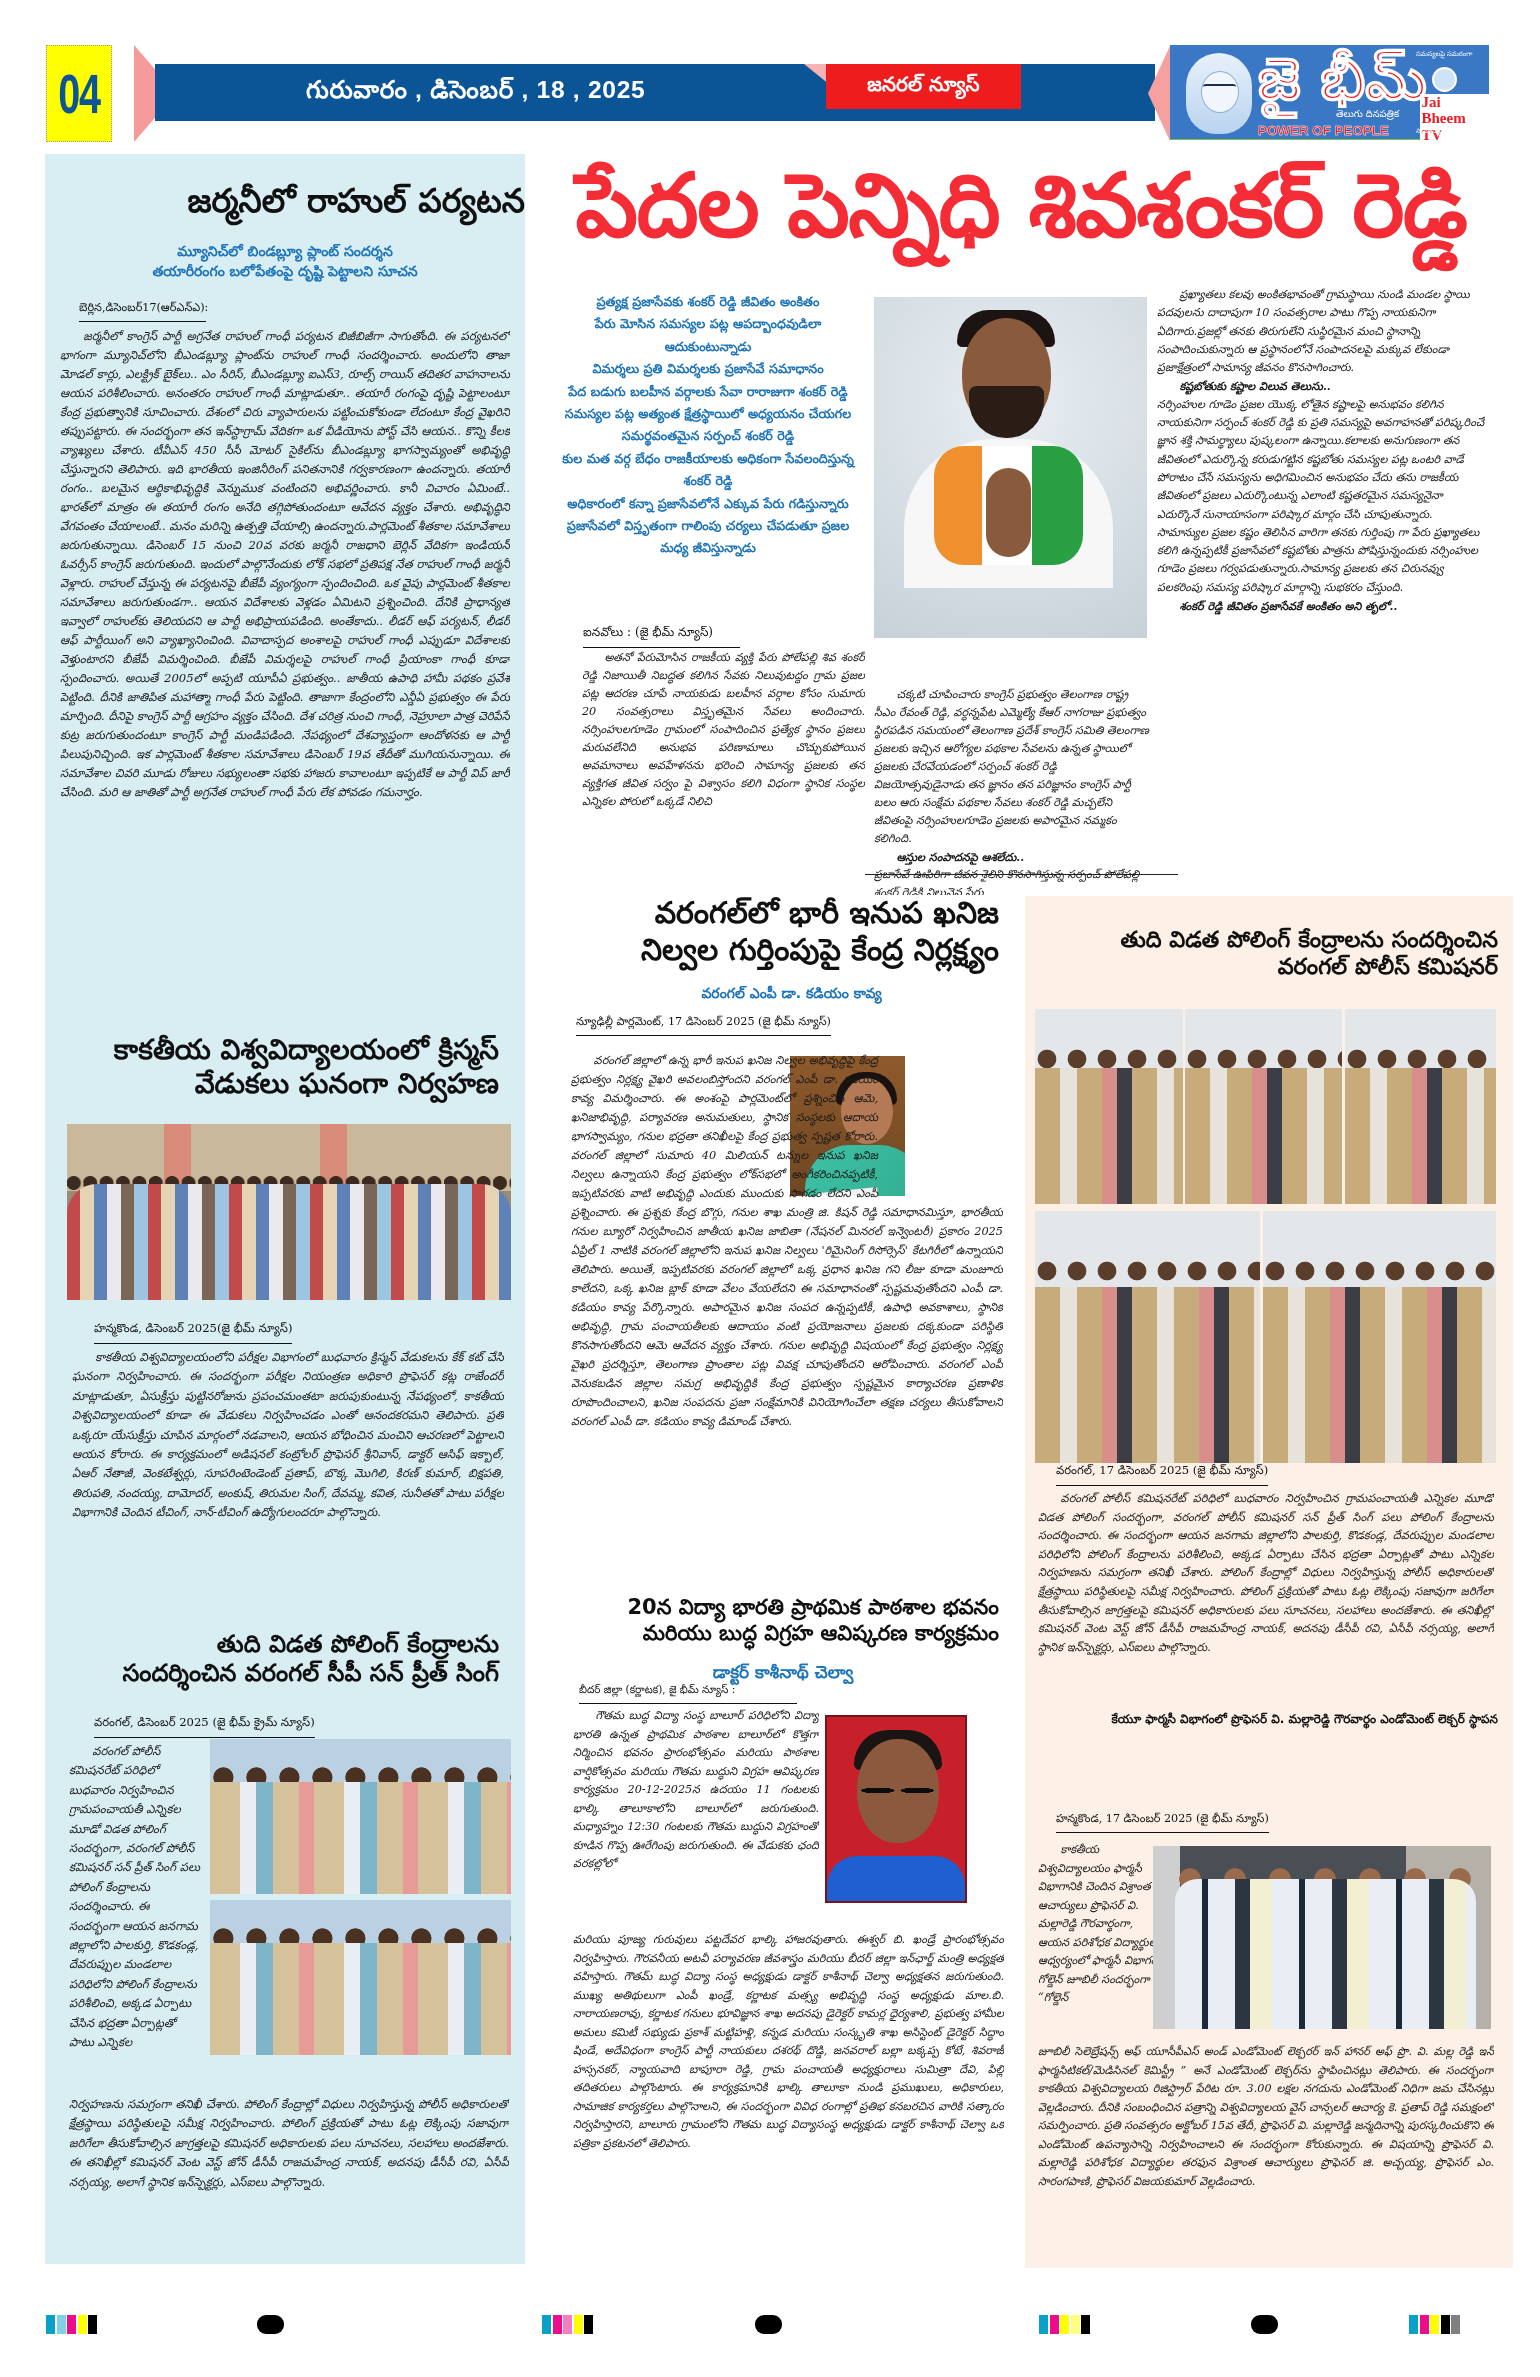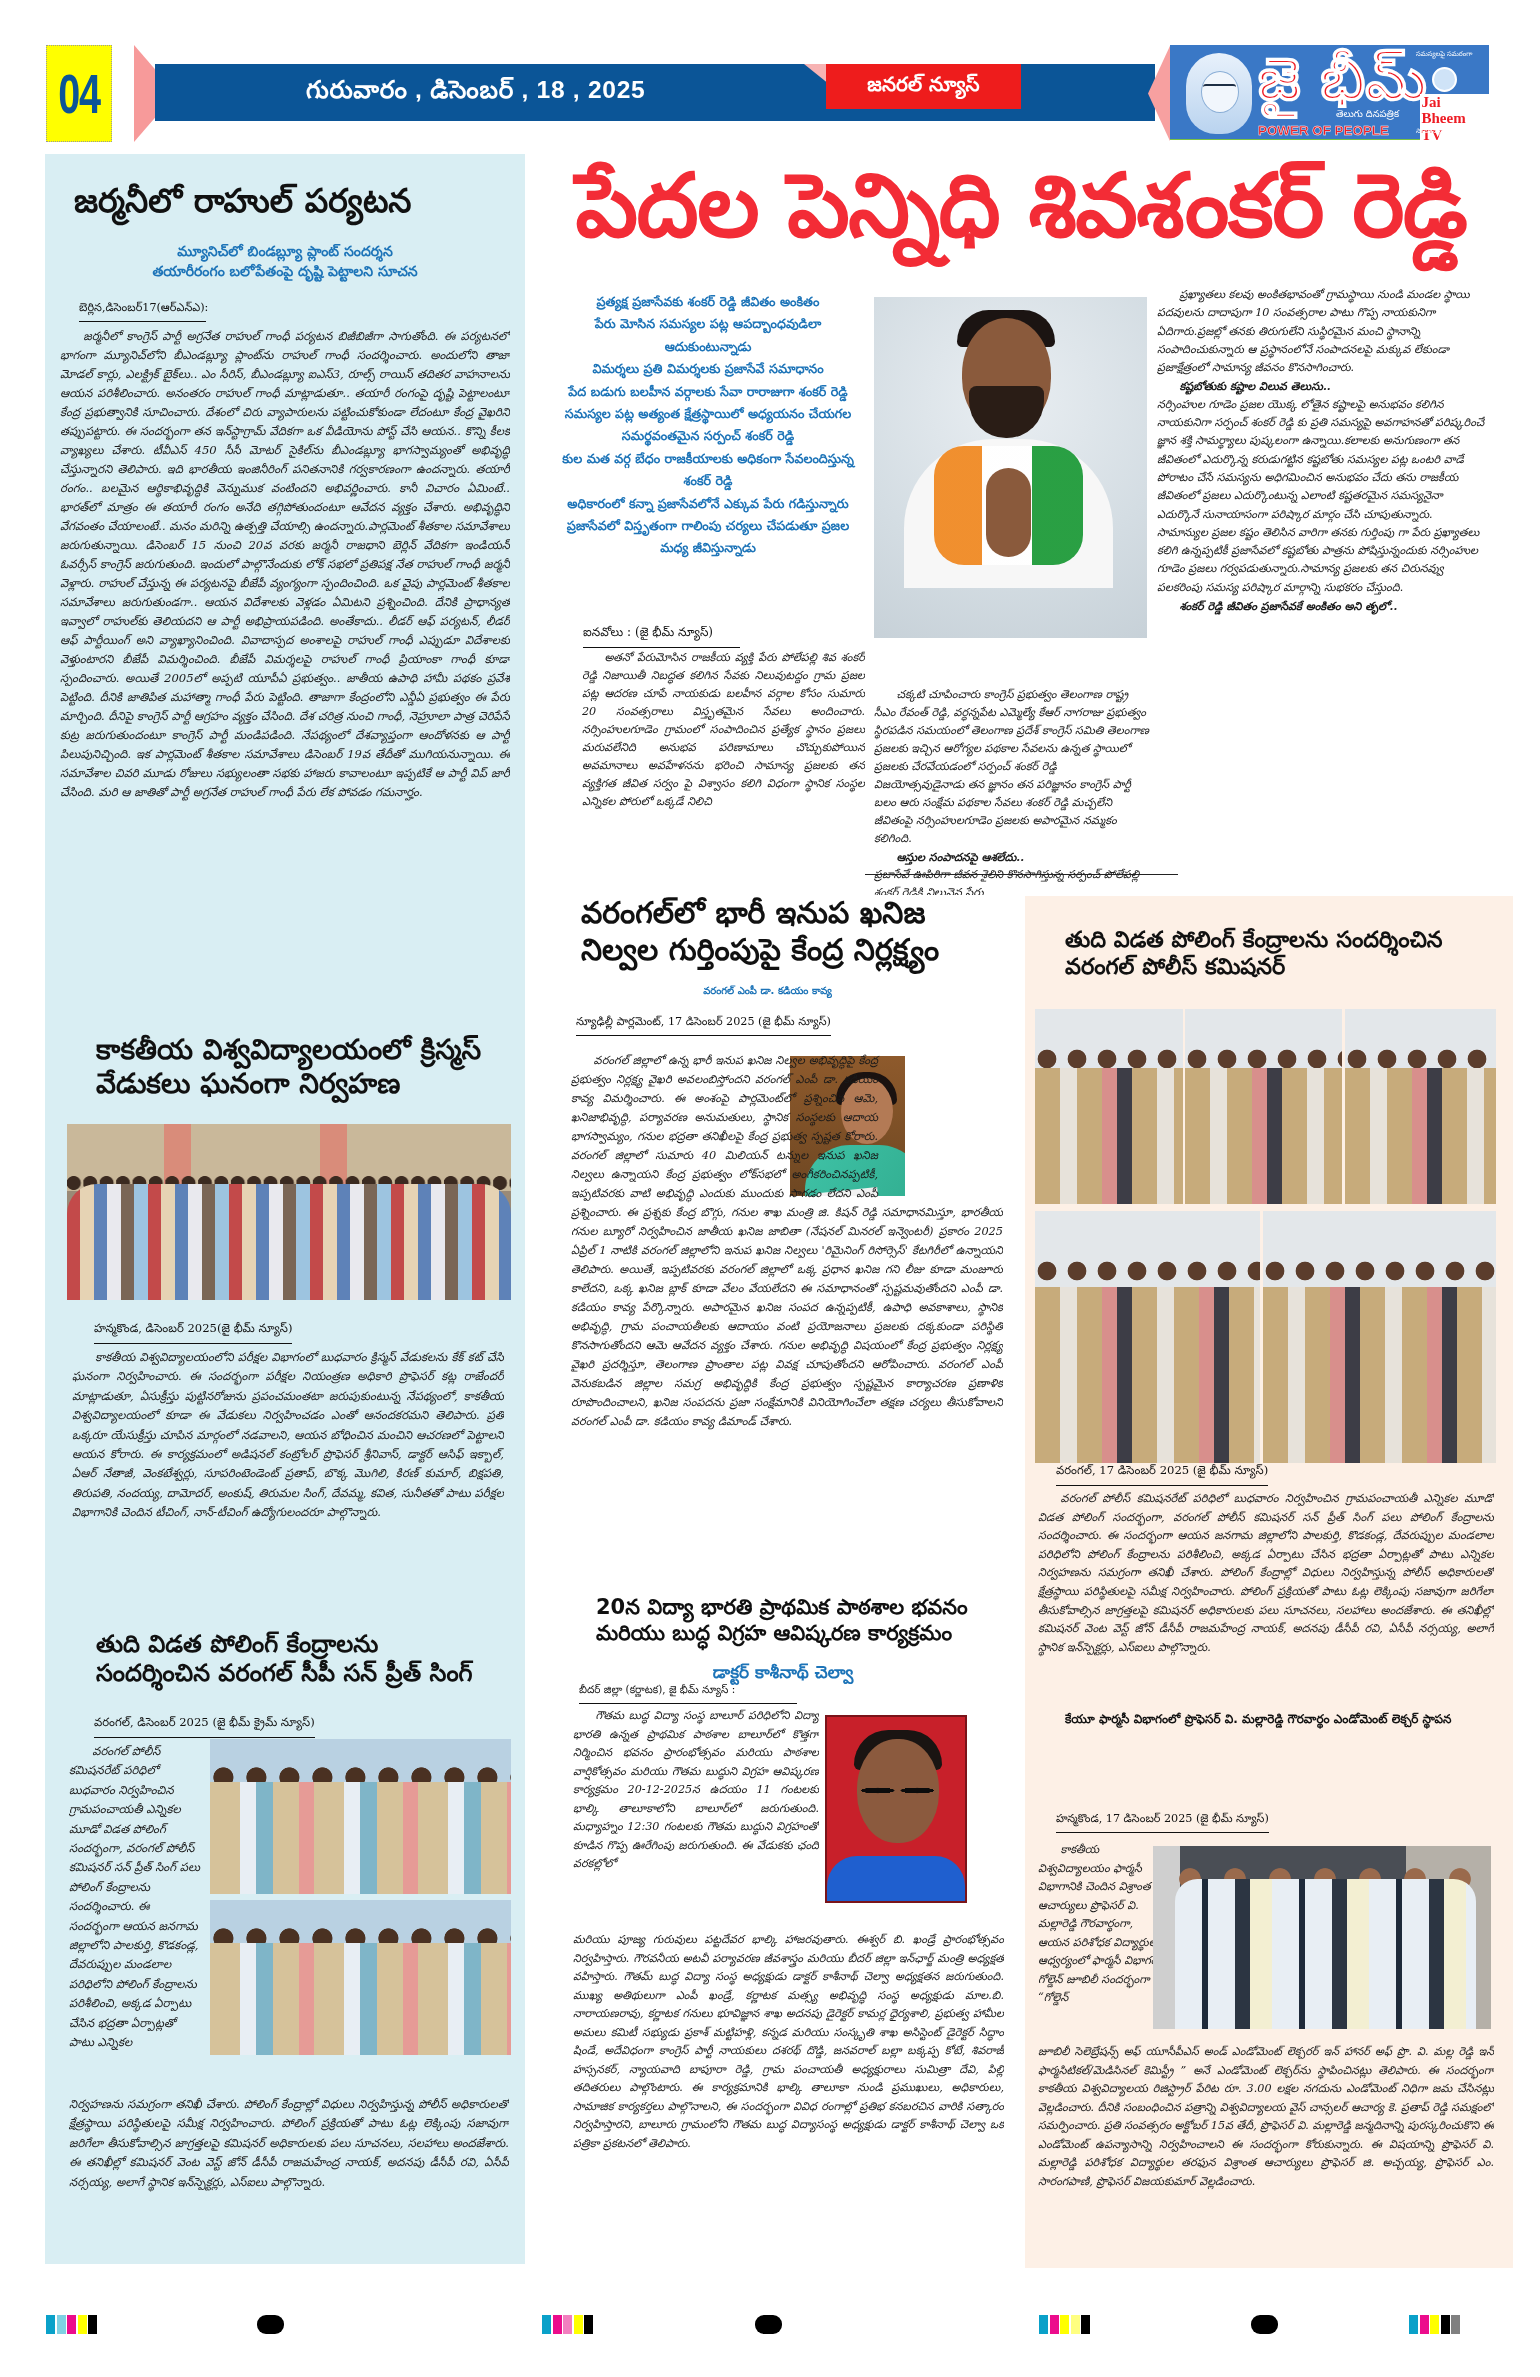--- a/index.html
+++ b/index.html
@@ -24,21 +24,21 @@
   .logo-sub { position: absolute; left: 166px; top: 63px; color: #fff; font-size: 9.7px; }
   .logo-tag { position: absolute; left: 88px; top: 78px; color: #ee1c24; font-size: 13.4px; font-weight: 700; font-family: "Liberation Sans", sans-serif; -webkit-text-stroke: 0.4px #fff; }
   .logo-top-right { position: absolute; left: 246px; top: 4.5px; color: #fff; font-size: 6.7px; }
   .logo-tv-ring { position: absolute; left: 262px; top: 22.4px; width: 25px; height: 25px; border-radius: 50%; border: 2.2px solid #fff; background: #cfe3f7; }
   .logo-tv { position: absolute; left: 250px; top: 49px; color: #ee1c24; font-size: 15px; font-weight: 700; font-family: "Liberation Serif", serif; background: #fff; padding: 0 1.5px; line-height: 16.4px; }
   .logo-bottom-right { position: absolute; left: 246px; top: 82px; color: #fff; font-size: 6.7px; }
 
   
   .panel-blue { position: absolute; background: #d9eef3; }
   .panel-peach { position: absolute; background: #fdf0e6; }
-  .headline { position: absolute; text-align: left; font-weight: 700; color: #111; line-height: 1.22; padding-left: 29px; }
+  .headline { position: absolute; text-align: right; font-weight: 700; color: #111; line-height: 1.22; padding-left: 29px; }
   .subhead { position: absolute; text-align: center; font-weight: 700; color: #1d74b8; line-height: 1.4; }
   .dateline { position: absolute; font-family: "DejaVu Serif", serif; font-weight: 400; font-size: 14px; color: #111; padding-bottom: 4.5px; border-bottom: 1.5px solid #111; white-space: nowrap; }
   .body { position: absolute; font-family: "DejaVu Serif", serif; font-size: 13px; line-height: 20.5px; color: #1a1a1a; text-align: justify; text-indent: 2em; overflow: hidden; font-style: italic; }
   .subtitle-bold { font-weight: 700; text-indent: 2em; display: block; }
   .photo { position: absolute; overflow: hidden; }
 
   
   .hero { position: absolute; left: 555px; top: 155px; width: 932px; text-align: center; color: #f32c36; font-size: 88px; font-weight: 700; line-height: 1.15; letter-spacing: -1.5px; }
 
   
@@ -177,21 +177,21 @@
 
 <div class="body" style="left:1157px; top:286px; width:328px; height:574px; font-size:11.2px; line-height:18.3px; text-align:left;">
   <span>ప్రఖ్యాతలు కలవు అంకితభావంతో గ్రామస్థాయి నుండి మండల స్థాయి పదవులను దాదాపుగా 10 సంవత్సరాల పాటు గొప్ప నాయకునిగా ఏదిగారు.ప్రజల్లో తనకు తిరుగులేని సుస్థిరమైన మంచి స్థానాన్ని సంపాదించుకున్నారు ఆ ప్రస్థానంలోనే సంపాదనలపై మక్కువ లేకుండా ప్రజాక్షేత్రంలో సామాన్య జీవనం కొనసాగించారు.</span>
   <span class="subtitle-bold">కష్టబోతుకు కష్టాల విలువ తెలుసు..</span>
   <span>నర్సింహుల గూడెం ప్రజల యొక్క లోతైన కష్టాలపై అనుభవం కలిగిన నాయకునిగా సర్పంచ్ శంకర్ రెడ్డి కు ప్రతి సమస్యపై అవగాహనతో పరిష్కరించే జ్ఞాన శక్తి సామర్థ్యాలు పుష్కలంగా ఉన్నాయి.కలాలకు అనుగుణంగా తన జీవితంలో ఎదుర్కొన్న కరుడుగట్టిన కష్టబోతు సమస్యల పట్ల ఒంటరి వాడే పోరాటం చేసే సమస్యను అధిగమించిన అనుభవం చేదు తను రాజకీయ జీవితంలో ప్రజలు ఎదుర్కొంటున్న ఎలాంటి కష్టతరమైన సమస్యనైనా ఎదుర్కొనే సునాయాసంగా పరిష్కార మార్గం చేసి చూపుతున్నారు. సామాన్యుల ప్రజల కష్టం తెలిసిన వారిగా తనకు గుర్తింపు గా పేరు ప్రఖ్యాతలు కలిగి ఉన్నప్పటికీ ప్రజాసేవలో కష్టబోతు పాత్రను పోషిస్తున్నందుకు నర్సింహుల గూడెం ప్రజలు గర్వపడుతున్నారు.సామాన్య ప్రజలకు తన చిరునవ్వు పలకరింపు సమస్య పరిష్కార మార్గాన్ని సుభకరం చేస్తుంది.</span>
   <span class="subtitle-bold">శంకర్ రెడ్డి జీవితం ప్రజాసేవకే అంకితం అని తృలో..</span>
 </div>
 <div class="rule" style="left:865px; top:874px; width:313px; height:0.7px;"></div>
 
 <div class="headline" style="left:552px; top:895px; width:447px; font-size:30px;">వరంగల్‌లో భారీ ఇనుప ఖనిజ నిల్వల గుర్తింపుపై కేంద్ర నిర్లక్ష్యం</div>
-<div class="subhead" style="left:544px; top:984px; width:447px; font-size:10px;">వరంగల్ ఎంపీ డా. కడియం కావ్య</div>
+<div class="subhead" style="left:568px; top:984px; width:447px; font-size:14px;">వరంగల్ ఎంపీ డా. కడియం కావ్య</div>
 <div class="dateline" style="left:576px; top:1015px; font-size:11.2px;">న్యూఢిల్లీ పార్లమెంట్, 17 డిసెంబర్ 2025 (జై భీమ్ న్యూస్)</div>
 <div class="photo ph-mp" style="left:790px; top:1056px; width:115px; height:140px;">
   <div class="saree"></div>
     <div class="hair"></div>
     <div class="face"></div>
     <div class="paper"></div>
 </div>
 <div class="body" style="left:571px; top:1051px; width:432px; height:507px; font-size:11.3px; line-height:19px;">
   <div style="float:right; width:125px; height:148px;"></div>
   <span>వరంగల్ జిల్లాలో ఉన్న భారీ ఇనుప ఖనిజ నిల్వల అభివృద్ధిపై కేంద్ర ప్రభుత్వం నిర్లక్ష్య వైఖరి అవలంబిస్తోందని వరంగల్ ఎంపీ డా. కడియం కావ్య విమర్శించారు. ఈ అంశంపై పార్లమెంట్‌లో ప్రశ్నించిన ఆమె, ఖనిజాభివృద్ధి, పర్యావరణ అనుమతులు, స్థానిక సంస్థలకు ఆదాయ భాగస్వామ్యం, గనుల భద్రతా తనిఖీలపై కేంద్ర ప్రభుత్వ స్పష్టత కోరారు. వరంగల్ జిల్లాలో సుమారు 40 మిలియన్ టన్నుల ఇనుప ఖనిజ నిల్వలు ఉన్నాయని కేంద్ర ప్రభుత్వం లోక్‌సభలో అంగీకరించినప్పటికీ, ఇప్పటివరకు వాటి అభివృద్ధి ఎందుకు ముందుకు సాగడం లేదని ఎంపీ ప్రశ్నించారు. ఈ ప్రశ్నకు కేంద్ర బొగ్గు, గనుల శాఖ మంత్రి జి. కిషన్ రెడ్డి సమాధానమిస్తూ, భారతీయ గనుల బ్యూరో నిర్వహించిన జాతీయ ఖనిజ జాబితా (నేషనల్ మినరల్ ఇన్వెంటరీ) ప్రకారం 2025 ఏప్రిల్ 1 నాటికి వరంగల్ జిల్లాలోని ఇనుప ఖనిజ నిల్వలు 'రిమైనింగ్ రిసోర్సెస్' కేటగిరీలో ఉన్నాయని తెలిపారు. అయితే, ఇప్పటివరకు వరంగల్ జిల్లాలో ఒక్క ప్రధాన ఖనిజ గని లీజు కూడా మంజూరు కాలేదని, ఒక్క ఖనిజ బ్లాక్ కూడా వేలం వేయలేదని ఈ సమాధానంతో స్పష్టమవుతోందని ఎంపీ డా. కడియం కావ్య పేర్కొన్నారు. అపారమైన ఖనిజ సంపద ఉన్నప్పటికీ, ఉపాధి అవకాశాలు, స్థానిక అభివృద్ధి, గ్రామ పంచాయతీలకు ఆదాయం వంటి ప్రయోజనాలు ప్రజలకు దక్కకుండా పరిస్థితి కొనసాగుతోందని ఆమె ఆవేదన వ్యక్తం చేశారు. గనుల అభివృద్ధి విషయంలో కేంద్ర ప్రభుత్వం నిర్లక్ష్య వైఖరి ప్రదర్శిస్తూ, తెలంగాణ ప్రాంతాల పట్ల వివక్ష చూపుతోందని ఆరోపించారు. వరంగల్ ఎంపీ వెనుకబడిన జిల్లాల సమగ్ర అభివృద్ధికి కేంద్ర ప్రభుత్వం స్పష్టమైన కార్యాచరణ ప్రణాళిక రూపొందించాలని, ఖనిజ సంపదను ప్రజా సంక్షేమానికి వినియోగించేలా తక్షణ చర్యలు తీసుకోవాలని వరంగల్ ఎంపీ డా. కడియం కావ్య డిమాండ్ చేశారు.</span>

